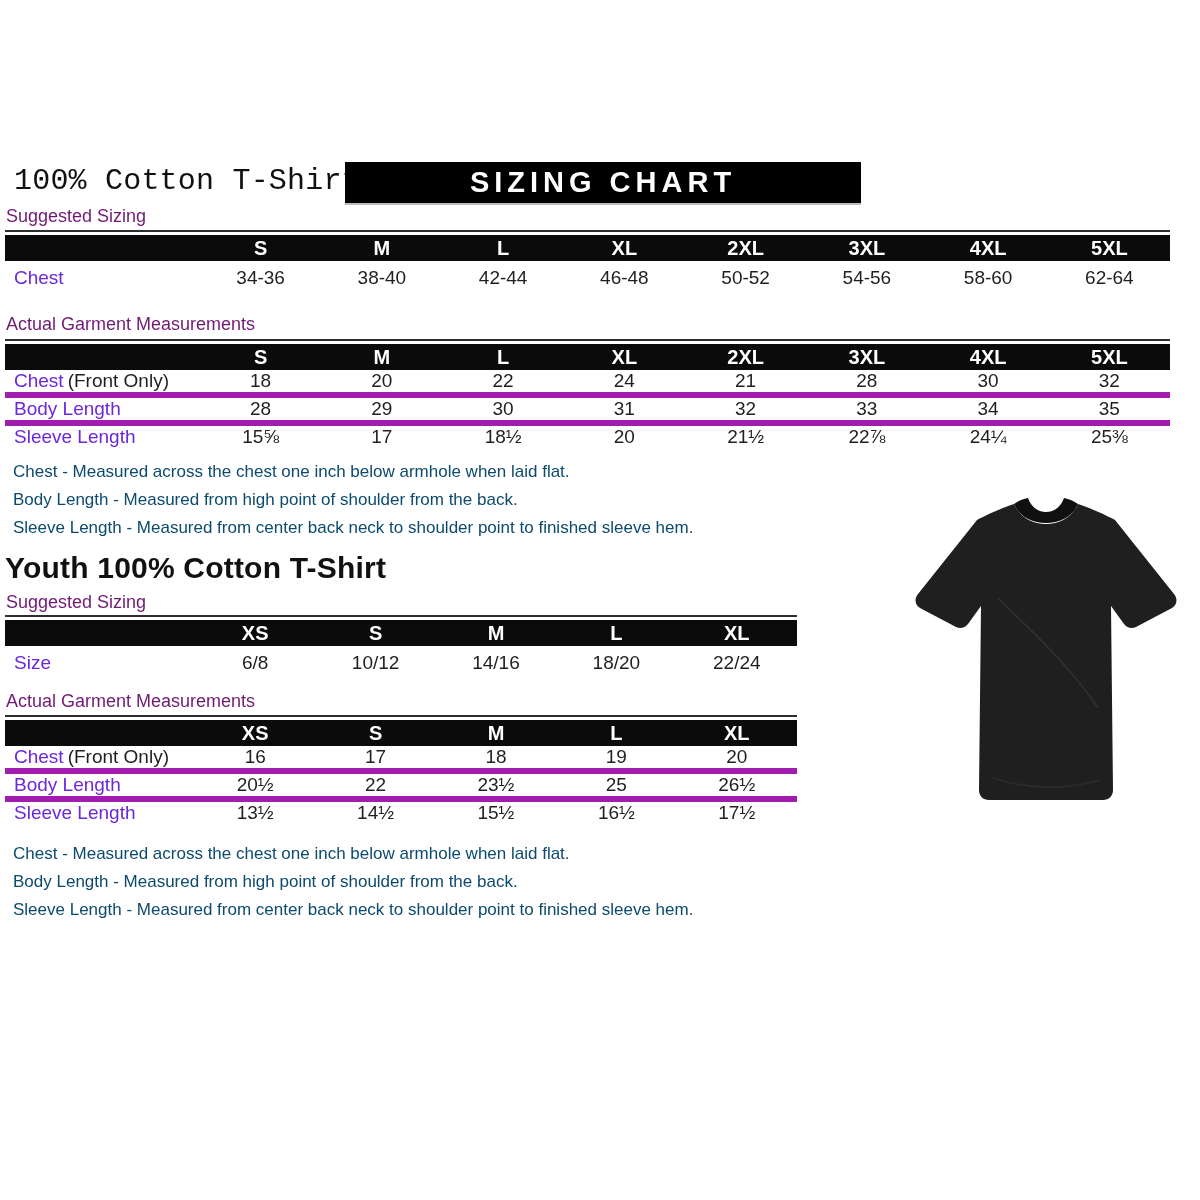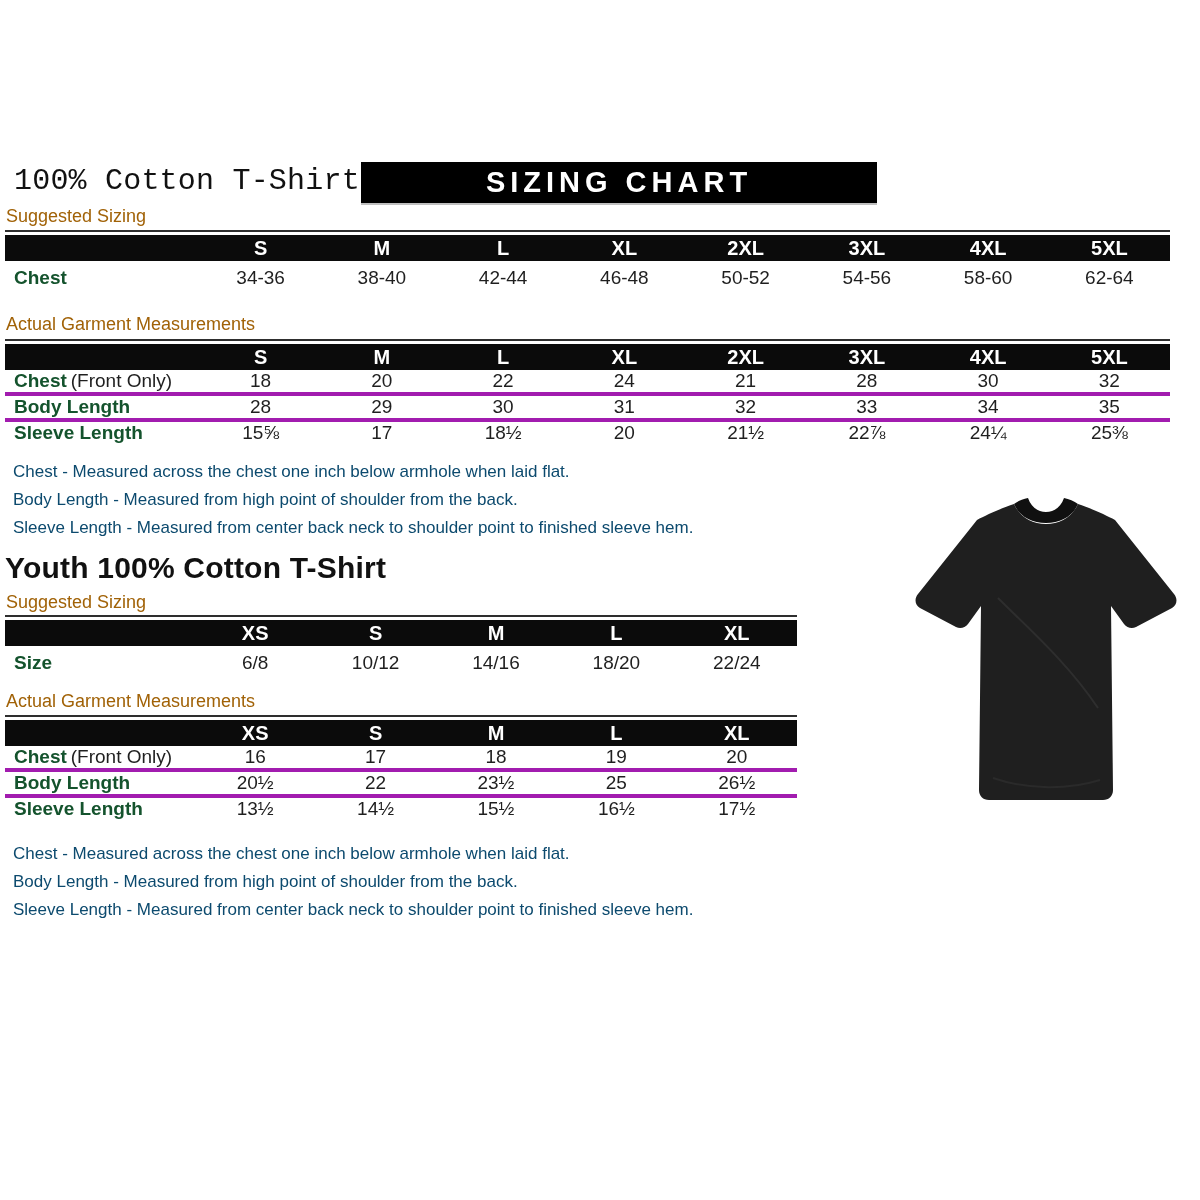--- a/index.html
+++ b/index.html
@@ -14,39 +14,38 @@
   .abs { position:absolute; }
 
   
   .heading { font-size:30px; font-weight:400; color:#111; letter-spacing:0.2px; }
   .heading.bold { font-weight:700; }
   .banner {
     background:#000; color:#fff;
     width:516px; height:41px; line-height:41px;
     text-align:center; font-size:29px; font-weight:700; letter-spacing:5px;
     box-shadow:0 2px 0 rgba(0,0,0,0.25);
-    margin-left:16px;
   }
-  .section-label { font-size:18px; color:#a16207; }
+  .section-label { font-size:18px; color:#701a75; }
 
   
   .tbl-wrap { border-top:2px solid #2e2e2e; padding-top:3px; }
   table { border-collapse:collapse; table-layout:fixed; width:100%; }
   thead th {
     background:#0b0b0b; color:#ffffff;
     font-weight:700; font-size:20px; height:26px; text-align:center;
     padding:0;
   }
   td { text-align:center; font-size:19px; color:#1f1f1f; padding:0; }
   td.lbl { text-align:left; padding-left:9px; }
-  td.lbl .b { font-weight:700; color:#14532d; }
+  td.lbl .b { font-weight:400; color:#6d28d9; }
   td.lbl .sfx { font-weight:400; margin-left:4px; }
   .sug td { height:33px; }
   .meas td { height:20px; }
-  .meas tbody tr + tr td { border-top:4px solid #a21caf; }
+  .meas tbody tr + tr td { border-top:6px solid #a21caf; }
 
   
   .notes { font-size:17px; color:#0c4a6e; }
   .notes div { line-height:28px; }
 
   
   .shirt { width:296px; height:330px; }
 </style>
 </head>
 <body>

